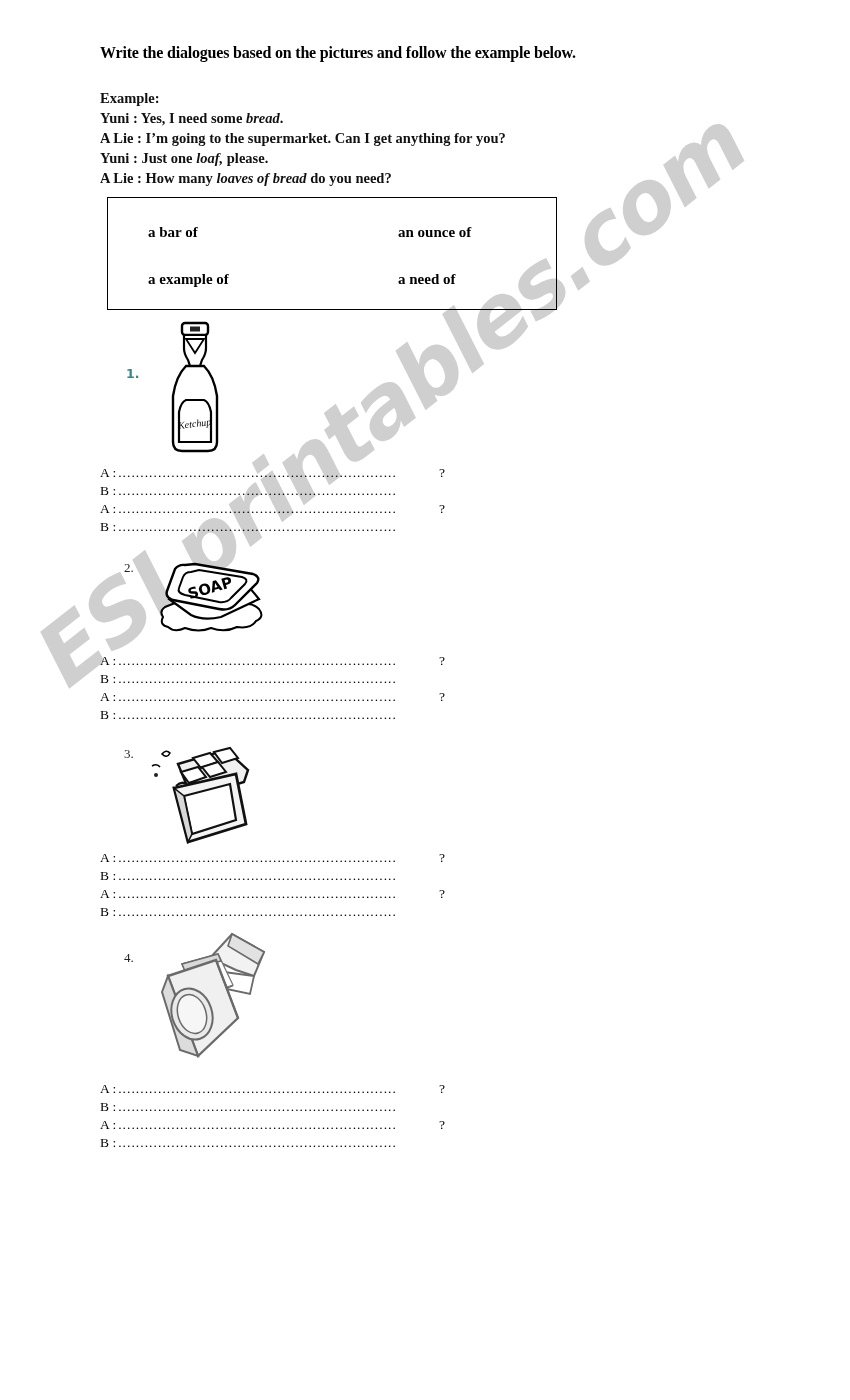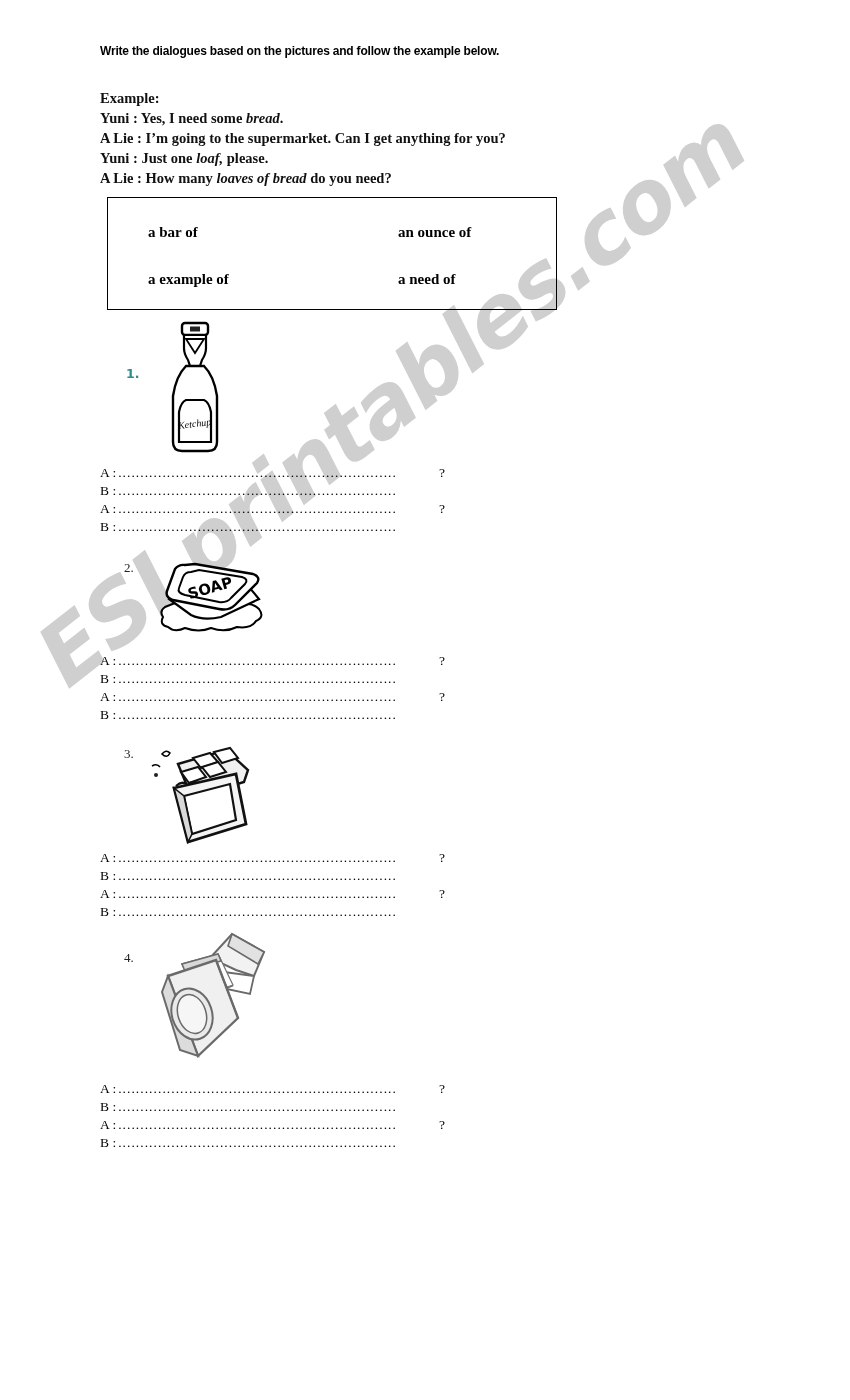--- a/index.html
+++ b/index.html
@@ -48,23 +48,23 @@
     transform: rotate(-38deg);
     transform-origin: 120px 60px;
     white-space: nowrap;
   }
 
   
   .title {
     position: absolute;
     left: 100px;
     top: 44px;
-    font-family: Liberation Sans, sans-serif;
+    font-family: Liberation Serif, serif;
     font-weight: bold;
-    font-size: 12px;
+    font-size: 16px;
     letter-spacing: -0.2px;
     color: #000;
     z-index: 10;
   }
 
   .example-block {
     position: absolute;
     left: 100px;
     top: 88px;
     z-index: 10;

